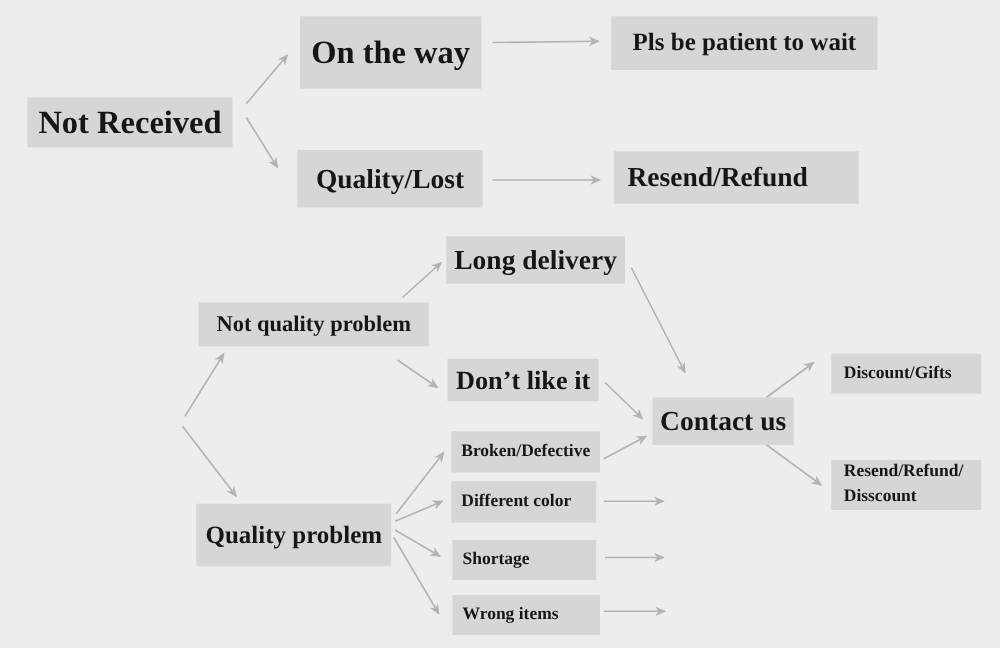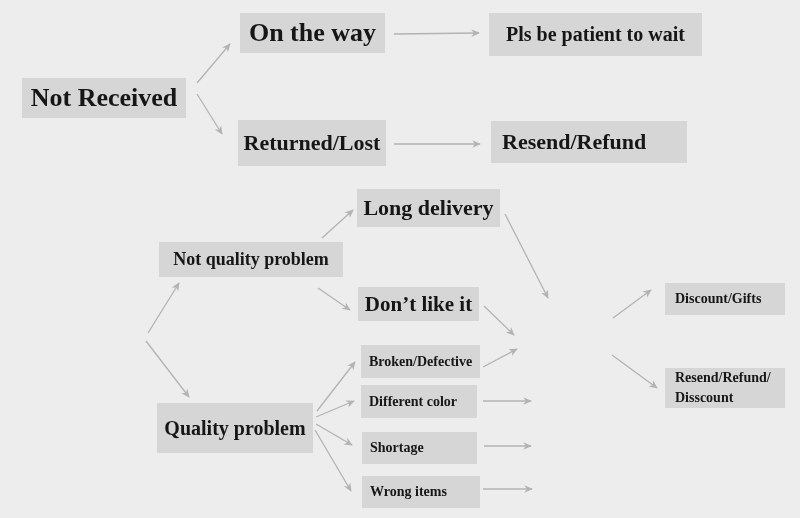--- a/index.html
+++ b/index.html
@@ -41,21 +41,21 @@
     justify-content:flex-start;
   }
   .node.twoline{
     flex-direction:column;
     align-items:flex-start;
     justify-content:center;
     line-height:1.45;
   }
   
   #n-not-received   {left:22px;  top:78px;  width:164px; height:40px; font-size:26px;}
-  #n-on-the-way     {left:240px; top:13px;  width:145px; height:40px; font-size:26px;}
+  #n-on-the-way     {left:240px; top:13px;  width:145px; height:58px; font-size:26px;}
   #n-pls-patient    {left:489px; top:13px;  width:213px; height:43px; font-size:20px;}
   #n-returned-lost  {left:238px; top:120px; width:148px; height:46px; font-size:22px;}
   #n-resend-refund  {left:491px; top:121px; width:196px; height:42px; font-size:22px; padding-left:11px;}
   #n-received       {left:20px;  top:326px; width:122px; height:37px; font-size:30px;}
   #n-not-quality    {left:159px; top:242px; width:184px; height:35px; font-size:18px;}
   #n-quality        {left:157px; top:403px; width:156px; height:50px; font-size:20px;}
   #n-long-delivery  {left:357px; top:189px; width:143px; height:38px; font-size:22px;}
   #n-dont-like      {left:358px; top:287px; width:121px; height:34px; font-size:21px;}
   #n-contact-us     {left:522px; top:318px; width:113px; height:38px; font-size:22px;}
   #n-discount-gifts {left:665px; top:283px; width:120px; height:32px; font-size:14px; padding-left:10px;}
@@ -94,27 +94,28 @@
     <line x1="483" y1="401" x2="531" y2="401" marker-end="url(#ah)"></line>
     <line x1="484" y1="446" x2="531" y2="446" marker-end="url(#ah)"></line>
     <line x1="483" y1="489" x2="532" y2="489" marker-end="url(#ah)"></line>
     <line x1="613" y1="318" x2="651" y2="290" marker-end="url(#ah)"></line>
     <line x1="612" y1="355" x2="657" y2="388" marker-end="url(#ah)"></line>
   </svg>
 
   <div class="node" id="n-not-received">Not Received</div>
   <div class="node" id="n-on-the-way">On the way</div>
   <div class="node" id="n-pls-patient">Pls be patient to wait</div>
-  <div class="node" id="n-returned-lost">Returned/Lost</div>
+  <div class="node" id="n-returned-lost">Quality/Lost</div>
   <div class="node left" id="n-resend-refund">Resend/Refund</div>
 
   <div class="node" id="n-not-quality">Not quality problem</div>
   <div class="node" id="n-quality">Quality problem</div>
   <div class="node" id="n-long-delivery">Long delivery</div>
   <div class="node" id="n-dont-like">Don’t like it</div>
+  <div class="node" id="n-contact-us">Contact us</div>
 
   <div class="node left" id="n-discount-gifts">Discount/Gifts</div>
   <div class="node twoline" id="n-resend-disscount">
     <span>Resend/Refund/</span>
     <span>Disscount</span>
   </div>
 
   <div class="node left" id="n-broken">Broken/Defective</div>
   <div class="node left" id="n-different">Different color</div>
   <div class="node left" id="n-shortage">Shortage</div>

